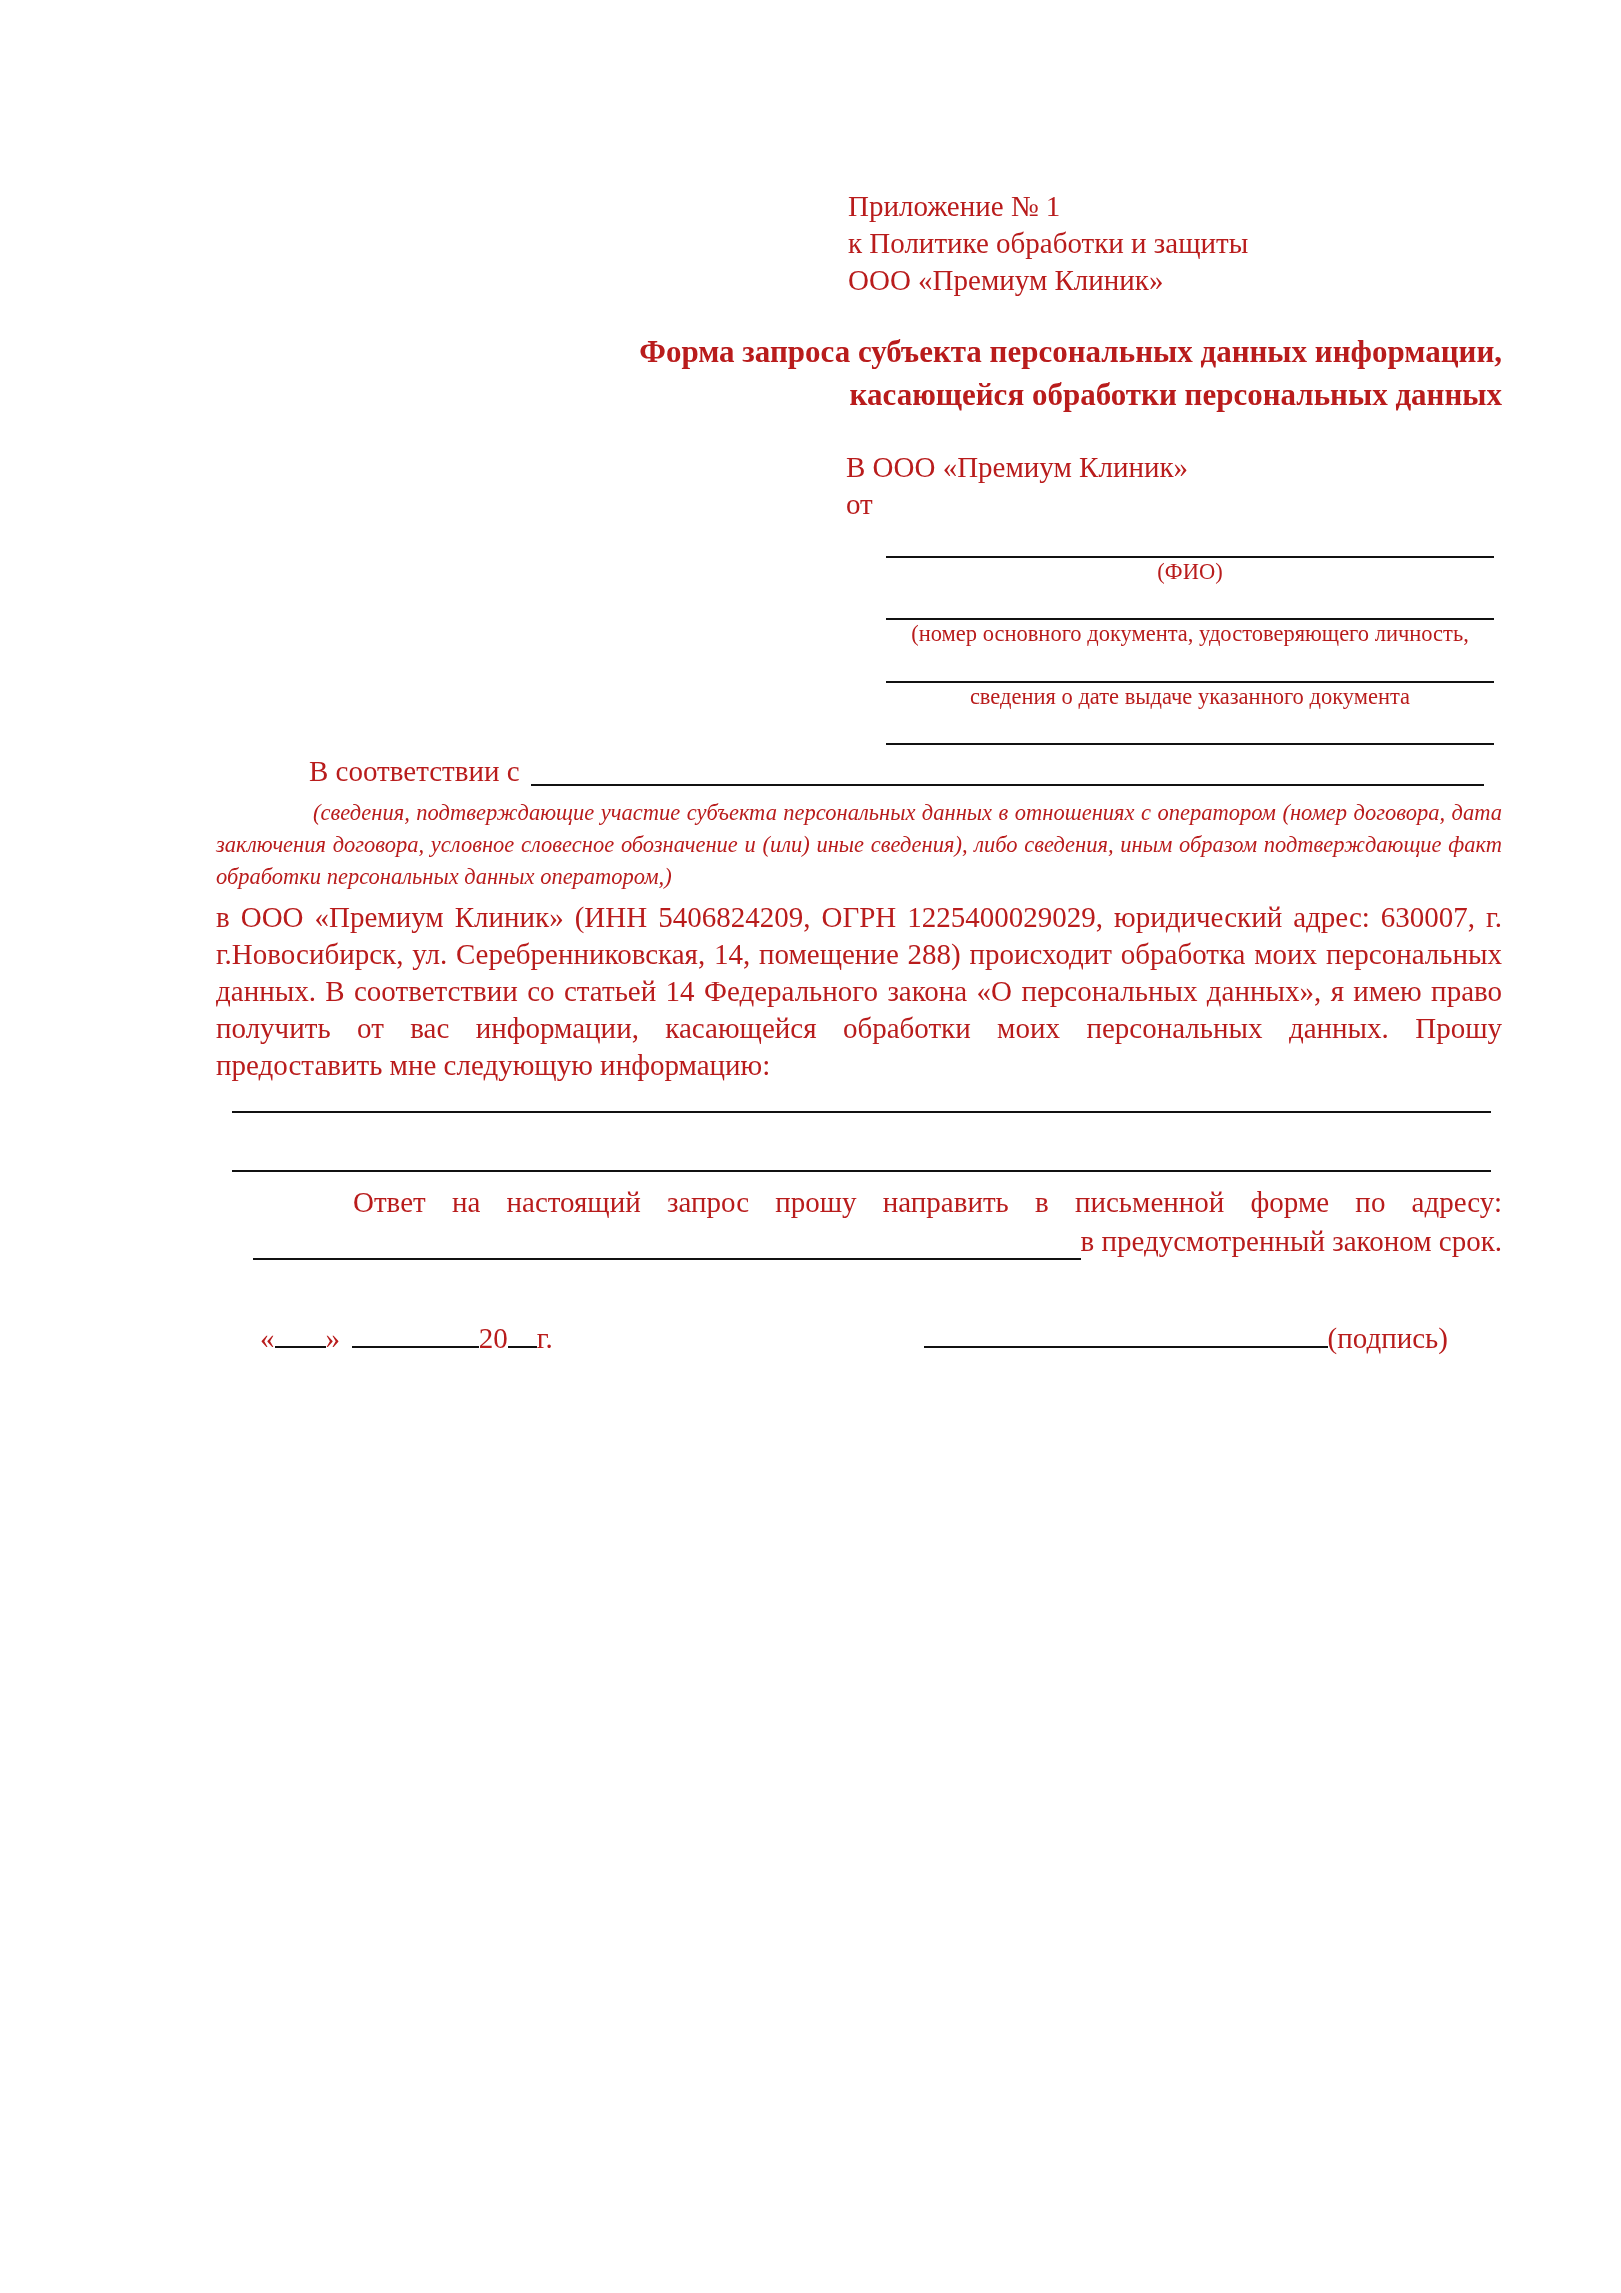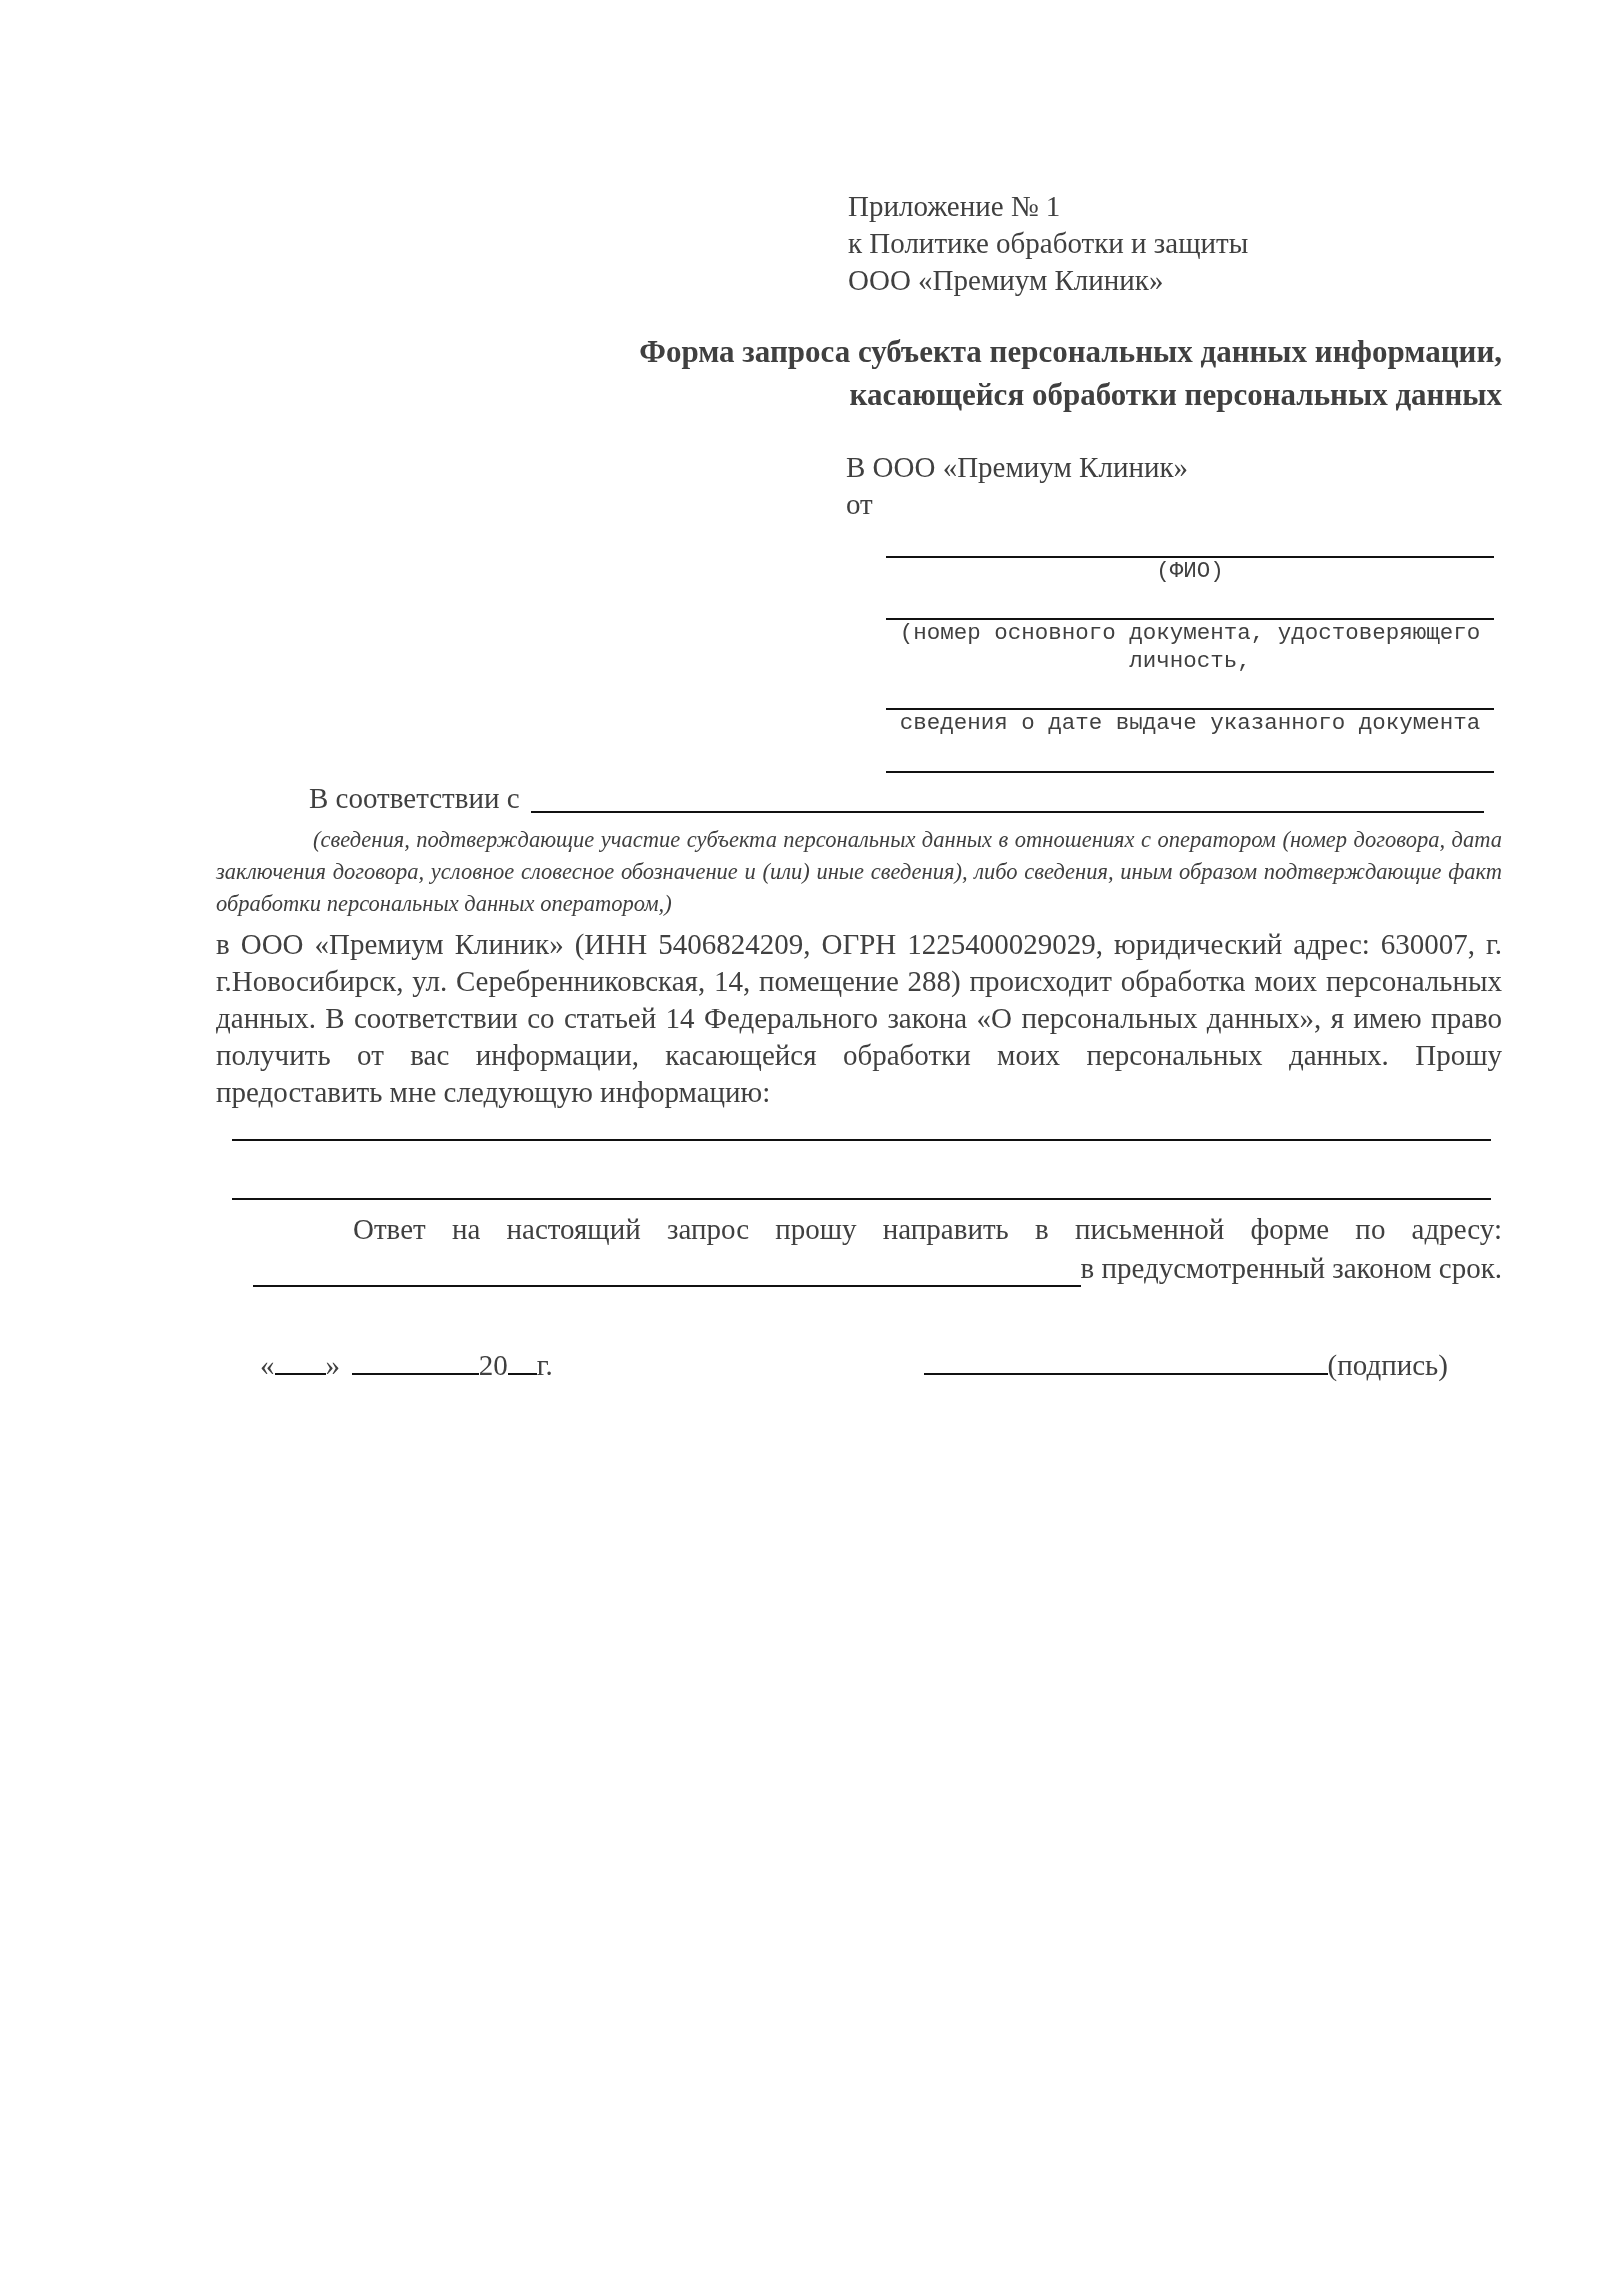--- a/index.html
+++ b/index.html
@@ -3,42 +3,42 @@
 <meta charset="utf-8">
 <style>
   * { margin: 0; padding: 0; box-sizing: border-box; }
   html, body { background: #e8e8e8; }
   .page {
     position: relative;
     width: 1621px;
     height: 2294px;
     margin: 0 auto;
     background: #ffffff;
-    color: #404040;
+    color: #b91c1c;
     font-family: "Liberation Serif", "DejaVu Serif", serif;
     font-size: 29px;
     line-height: 37px;
   }
   .content {
     padding: 188px 119px 0 216px; 
   }
 
   
   .appendix-note { margin-left: 632px; }
   .appendix-note div { line-height: 37px; white-space: nowrap; }
 
   
   .doc-title { margin-top: 31px; text-align: right; font-weight: bold; font-size: 31px; line-height: 43px; }
 
   
   .addressee { margin-top: 33px; margin-left: 630px; }
   .addressee div { line-height: 37px; }
 
   
-  .field-row { margin-left: 670px; width: 608px; font-family: Liberation Mono, monospace; }
+  .field-row { margin-left: 670px; width: 608px; }
   .field-line { height: 35px; border-bottom: 2.9px solid #111; }
   .field-caption { text-align: center; font-size: 22.5px; line-height: 27.4px; }
 
   
   .request-heading { margin-top: 29px; text-align: center; font-size: 29px; line-height: 39px; }
 
   
   .accordance-row { margin-top: 7.8px; display: flex; align-items: flex-start; padding-left: 93px; height: 39px; }
   .accordance-row .label { white-space: nowrap; padding-right: 11.8px; }
   .accordance-fill { flex: 1; border-bottom: 2.9px solid #111; margin-right: 17.6px; height: 33px; }

